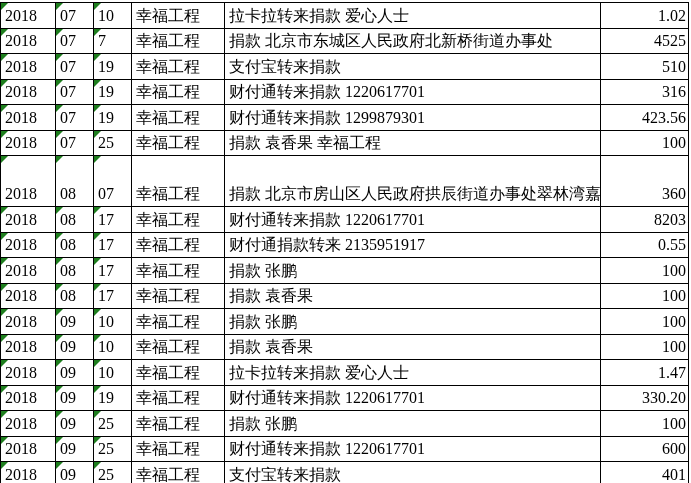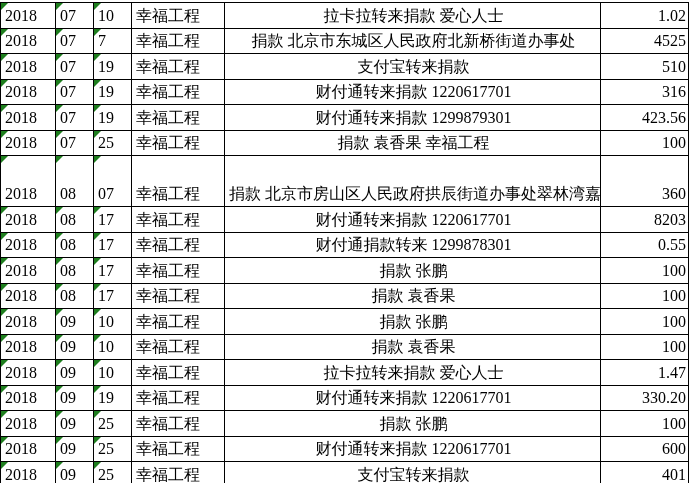--- a/index.html
+++ b/index.html
@@ -35,21 +35,20 @@
     padding: 0 2px 2px 4px;
     overflow: hidden;
     white-space: nowrap;
   }
   tr.row-single { height: 25.5px; }
   tr.row-tall   { height: 51px; }
   td.c-desc {
     white-space: normal;
     word-break: break-all;
     padding-left: 6px;
-    text-align: center;
   }
   td.c-project { padding-left: 6px; }
   td.c-amount {
     text-align: right;
     padding-right: 3px;
   }
   .marker {
     position: absolute;
     top: 0;
     left: 0;
@@ -267,21 +266,21 @@
       <span class="val">08</span>
     </td>
     <td class="c-day">
       <span class="marker"></span>
       <span class="val">17</span>
     </td>
     <td class="c-project">
       <span class="val">幸福工程</span>
     </td>
     <td class="c-desc">
-      <span class="val">财付通捐款转来 1299878301</span>
+      <span class="val">财付通捐款转来 2135951917</span>
     </td>
     <td class="c-amount">
       <span class="val">0.55</span>
     </td>
   </tr>
         <tr class="row-single">
     <td class="c-year">
       <span class="marker"></span>
       <span class="val">2018</span>
     </td>

